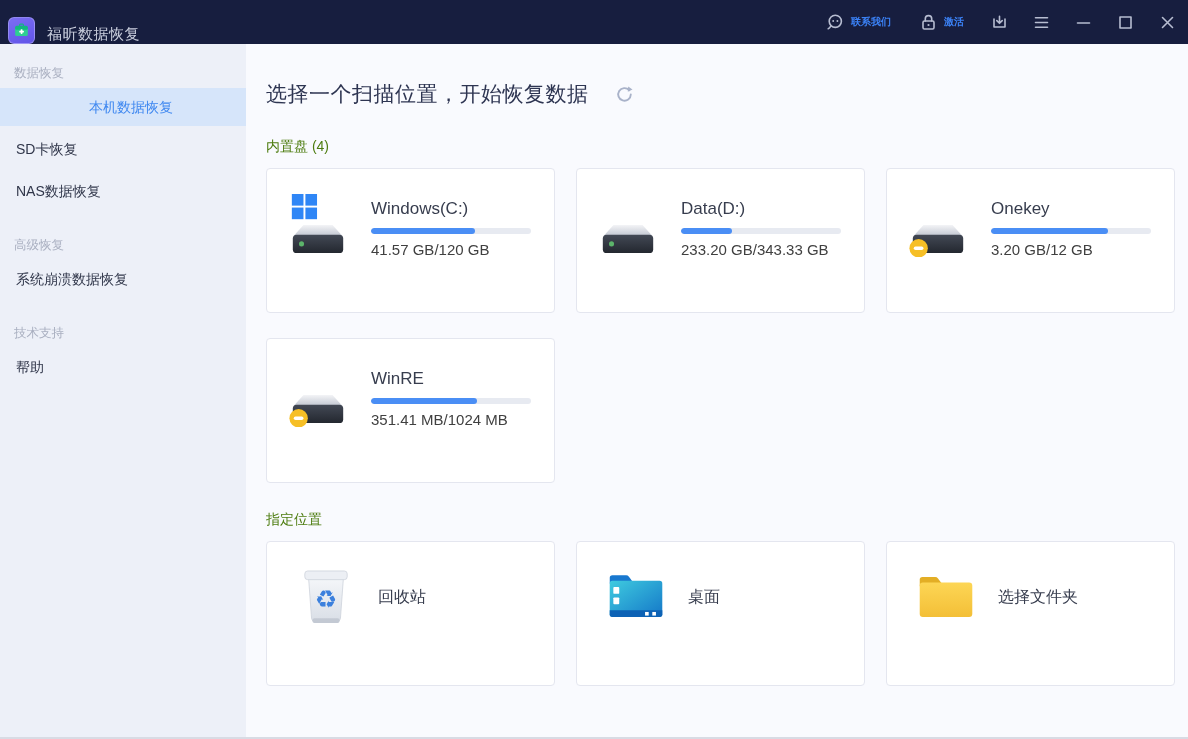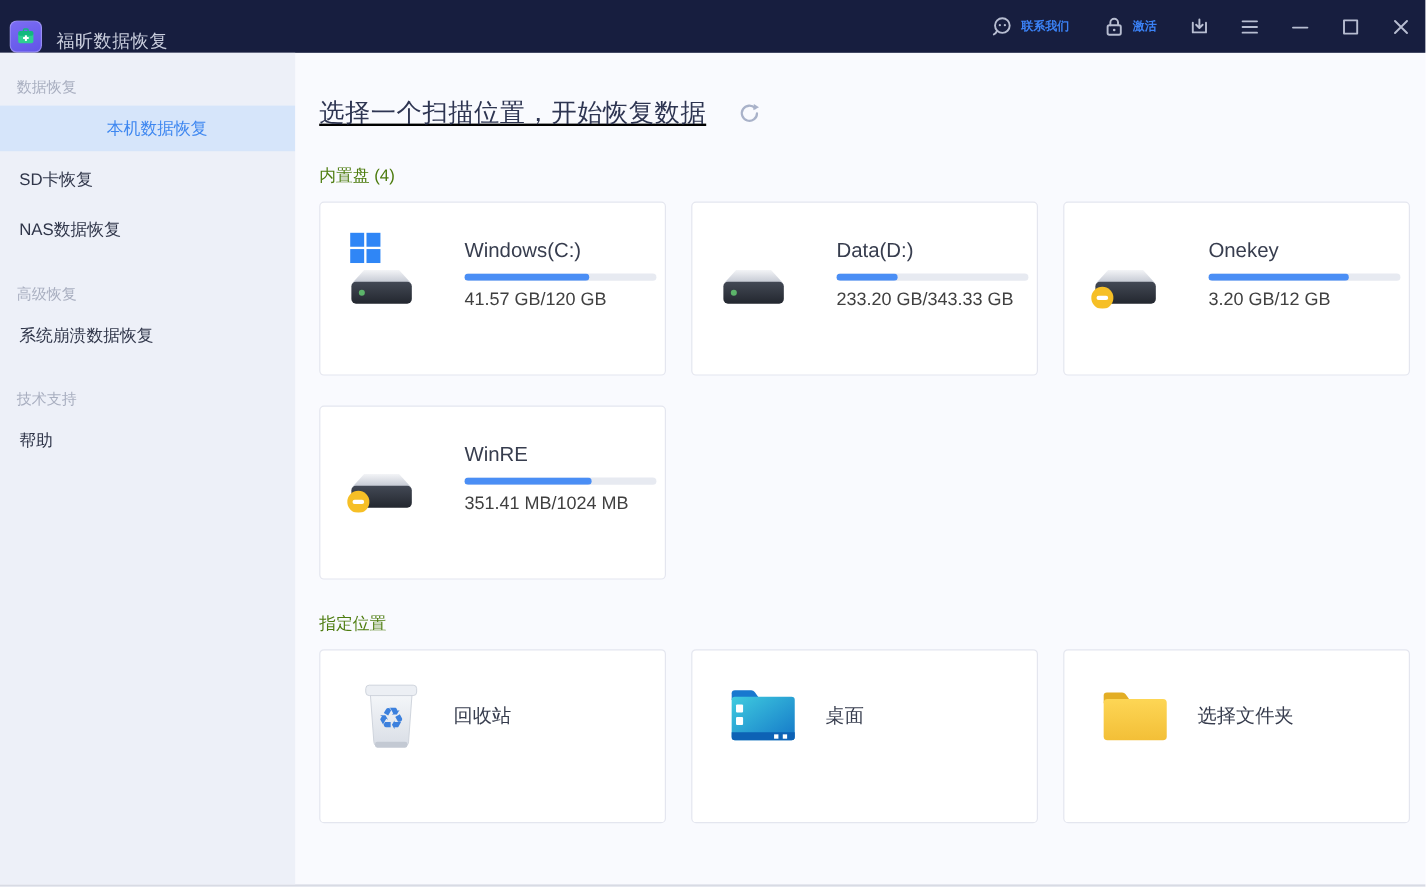--- a/index.html
+++ b/index.html
@@ -65,42 +65,42 @@
   .side-item {
     height: 38px; line-height: 38px;
     padding-left: 16px; margin: 4px 0;
     font-size: 14px; color: #30364a;
     cursor: pointer;
   }
   .side-item.active { background: #d6e5fa; color: #3e87f0; text-align: center; }
 
   
   .main { flex: 1; padding: 0 13px 0 20px; overflow: hidden; }
-  .heading-row { margin-top: 36px; display: flex; align-items: center; gap: 26px; text-decoration: underline; }
+  .heading-row { margin-top: 36px; display: flex; align-items: center; gap: 26px; }
   .page-heading { font-size: 21px; color: #2e3552; font-weight: 400; letter-spacing: 0.5px; }
   .refresh-btn { width: 20px; height: 20px; cursor: pointer; display: flex; align-items: center; }
   .section-label { font-size: 14px; color: #4d7c0f; }
   .section-label.first { margin-top: 30px; }
   .section-label.second { margin-top: 28px; }
 
   .card-grid {
     margin-top: 12px;
     display: grid;
     grid-template-columns: repeat(3, 289px);
     gap: 25px 21px;
   }
   .card {
     width: 289px; height: 145px;
     background: #ffffff;
     border: 1px solid #e4e6ef;
     border-radius: 4px;
     cursor: pointer;
   }
 
-  .drive-card { display: flex; padding: 24px 0 0 20px; gap: 16px; }
+  .drive-card { display: flex; padding: 24px 0 0 20px; }
   .drive-icon-box { width: 64px; flex: 0 0 64px; }
   .drive-info { margin-left: 20px; margin-top: 6px; }
   .drive-name { font-size: 17px; color: #373d4e; }
   .usage-bar {
     width: 160px; height: 6px; border-radius: 3px;
     background: #e7eaf1; margin-top: 9px; overflow: hidden;
   }
   .usage-fill { height: 6px; border-radius: 3px; background: #4a8ef5; }
   .drive-size { margin-top: 7px; font-size: 15px; color: #404040; }
 

